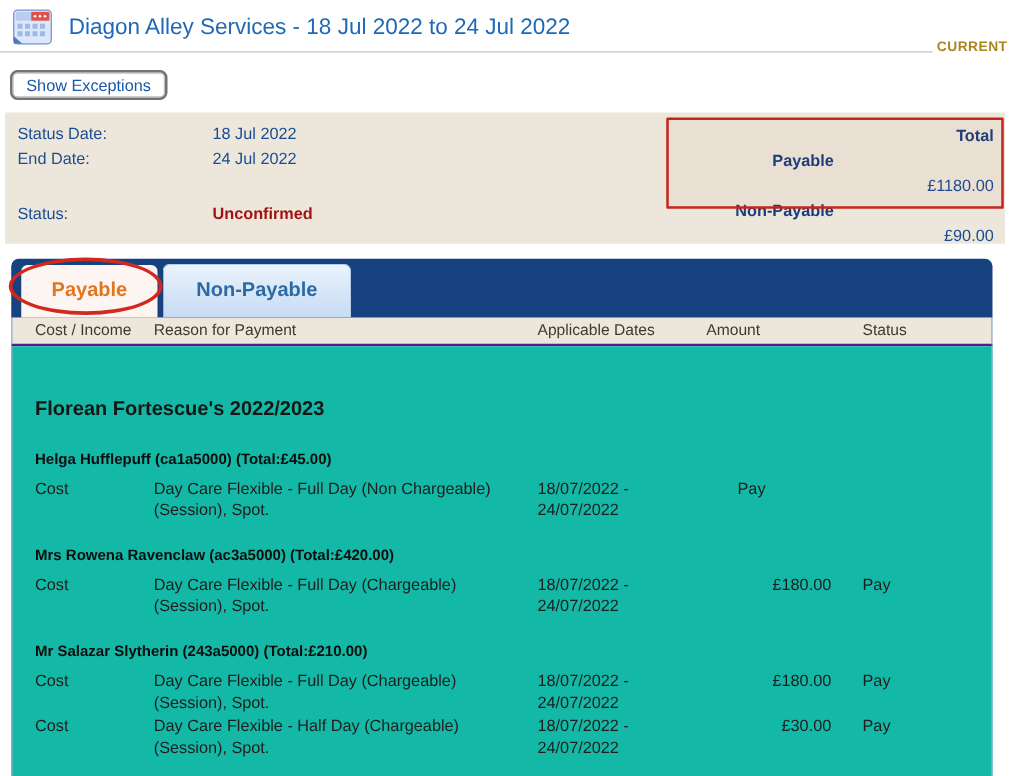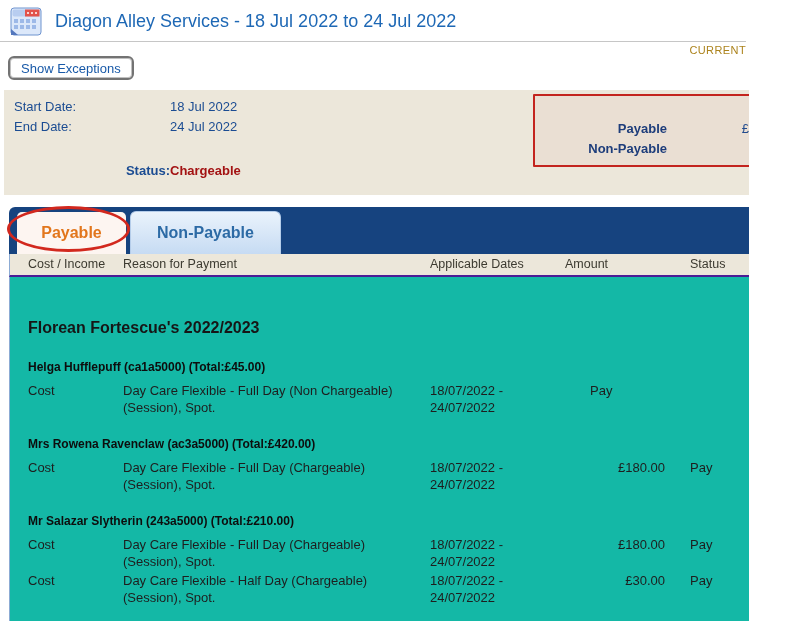--- a/index.html
+++ b/index.html
@@ -1,43 +1,43 @@
 <!DOCTYPE html>
 <html><head>
 <meta charset="utf-8">
 <style>
   html,body{margin:0;padding:0;background:#fff;}
   #page{
-    position:relative;width:749px;height:621px;overflow:hidden;background:#fff;
+    position:relative;width:809px;height:621px;overflow:hidden;background:#fff;
     font-family:"Liberation Sans", sans-serif;
   }
   
   .hdr-icon{position:absolute;left:8px;top:5px;width:36px;height:34px;}
   .hdr-title{position:absolute;left:55px;top:11px;font-size:18px;color:#1e68b5;}
   .hdr-rule{position:absolute;left:0;top:41px;width:746px;height:1px;background:#c6c6c6;}
-  .hdr-badge{position:absolute;top:44px;right:3px;font-size:11px;font-weight:normal;
+  .hdr-badge{position:absolute;top:32px;right:3px;font-size:11px;font-weight:bold;
     color:#ac831c;letter-spacing:.4px;}
   
   .btn-exceptions{position:absolute;left:8px;top:56px;height:24px;padding:0 11px;
     background:#fff;border:2px solid #737373;border-radius:6px;
     box-shadow:inset 0 0 0 1px #c0c0c0;
     font-family:"Liberation Sans",sans-serif;font-size:13px;color:#1859a8;cursor:pointer;}
   
   .summary{position:absolute;left:4px;top:90px;width:800px;height:105px;background:#ece7da;}
   .sum-left{position:absolute;left:10px;top:7px;font-size:13px;color:#1b4c92;line-height:20px;}
   .sum-row{height:20px;}
   .sum-row.status-row{margin-top:24px;}
   .sum-label{display:inline-block;width:156px;}
-  .sum-label.bold{font-weight:bold;text-align:right;}
+  .sum-label.bold{font-weight:normal;}
   .sum-value{display:inline-block;}
   .sum-value.status-bad{color:#a31212;font-weight:bold;}
   
   .totals{position:absolute;left:529px;top:4px;width:270px;height:73px;
     padding:5px 8px 0 0;box-sizing:border-box;font-size:13px;line-height:20px;}
-  .tot-row{display:flex;}
+  .tot-row{display:flex;flex-direction:column;}
   .tot-label{width:134px;text-align:right;font-weight:bold;color:#173e7e;}
   .tot-amount{flex:1;text-align:right;color:#1b4c92;}
   .tot-amount.bold{font-weight:bold;color:#173e7e;}
   .anno-rect{position:absolute;left:533px;top:94px;width:270px;height:73px;
     border:2px solid #c3241e;border-radius:1px;background:rgba(214,60,40,0.04);
     box-sizing:border-box;pointer-events:none;z-index:6;}
   
   .tab-panel{position:absolute;left:9px;top:207px;width:785px;bottom:0;
     display:flex;flex-direction:column;}
   .tab-bar{position:relative;height:47px;background:#16437f;border-radius:6px 6px 0 0;
@@ -98,27 +98,27 @@
   </span>
   <div class="hdr-title">Diagon Alley Services - 18 Jul 2022 to 24 Jul 2022</div>
   <div class="hdr-rule"></div>
   <div class="hdr-badge">CURRENT</div>
 
   <button class="btn-exceptions">Show Exceptions</button>
 
   <div class="summary">
     <div class="sum-left">
       <div class="sum-row">
-        <span class="sum-label">Start Date:</span><span class="sum-value">18 Jul 2022</span>
+        <span class="sum-label">Status Date:</span><span class="sum-value">18 Jul 2022</span>
       </div>
       <div class="sum-row">
         <span class="sum-label">End Date:</span><span class="sum-value">24 Jul 2022</span>
       </div>
       <div class="sum-row status-row">
-        <span class="sum-label bold">Status:</span><span class="sum-value status-bad">Chargeable</span>
+        <span class="sum-label bold">Status:</span><span class="sum-value status-bad">Unconfirmed</span>
       </div>
     </div>
     <div class="totals">
       <div class="tot-row">
         <span class="tot-label"></span>
         <span class="tot-amount bold">Total</span>
       </div>
       <div class="tot-row">
         <span class="tot-label">Payable</span>
         <span class="tot-amount">£1180.00</span>

